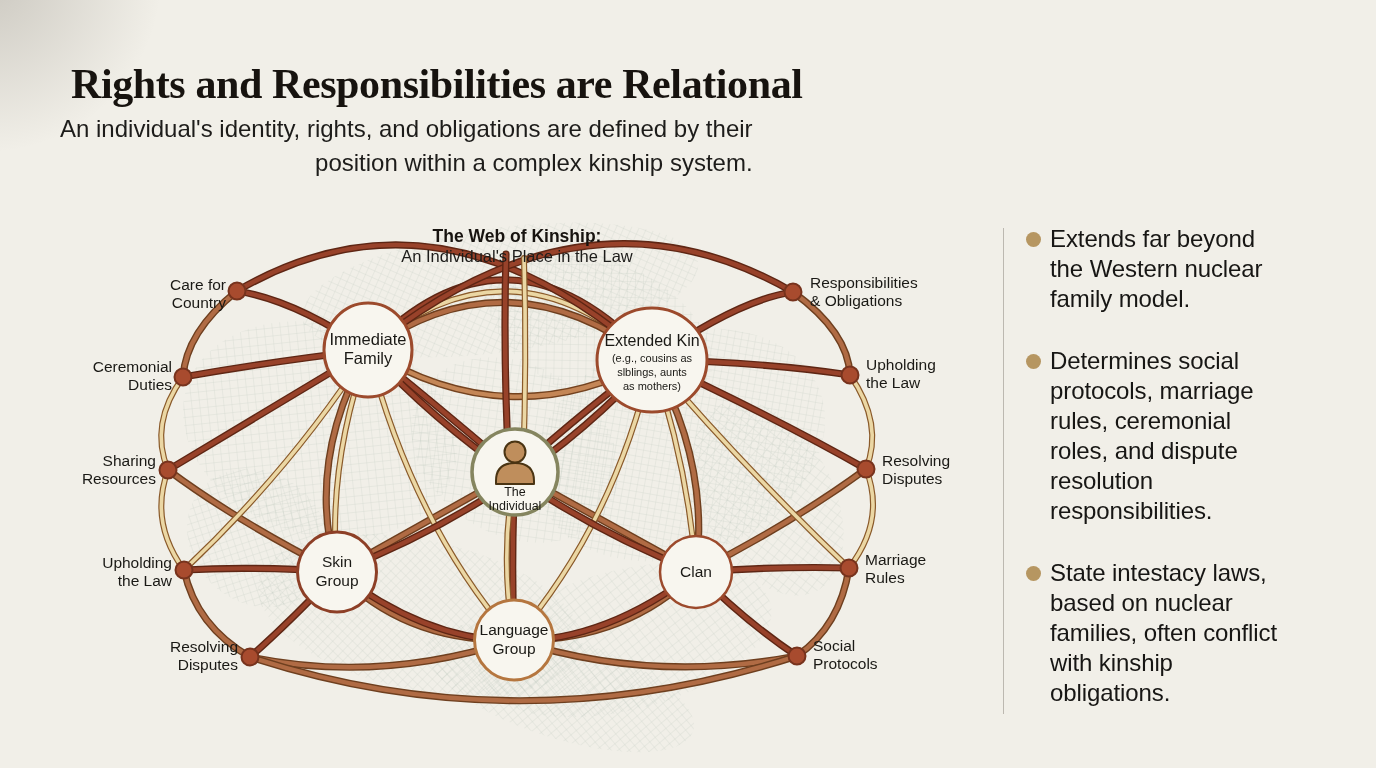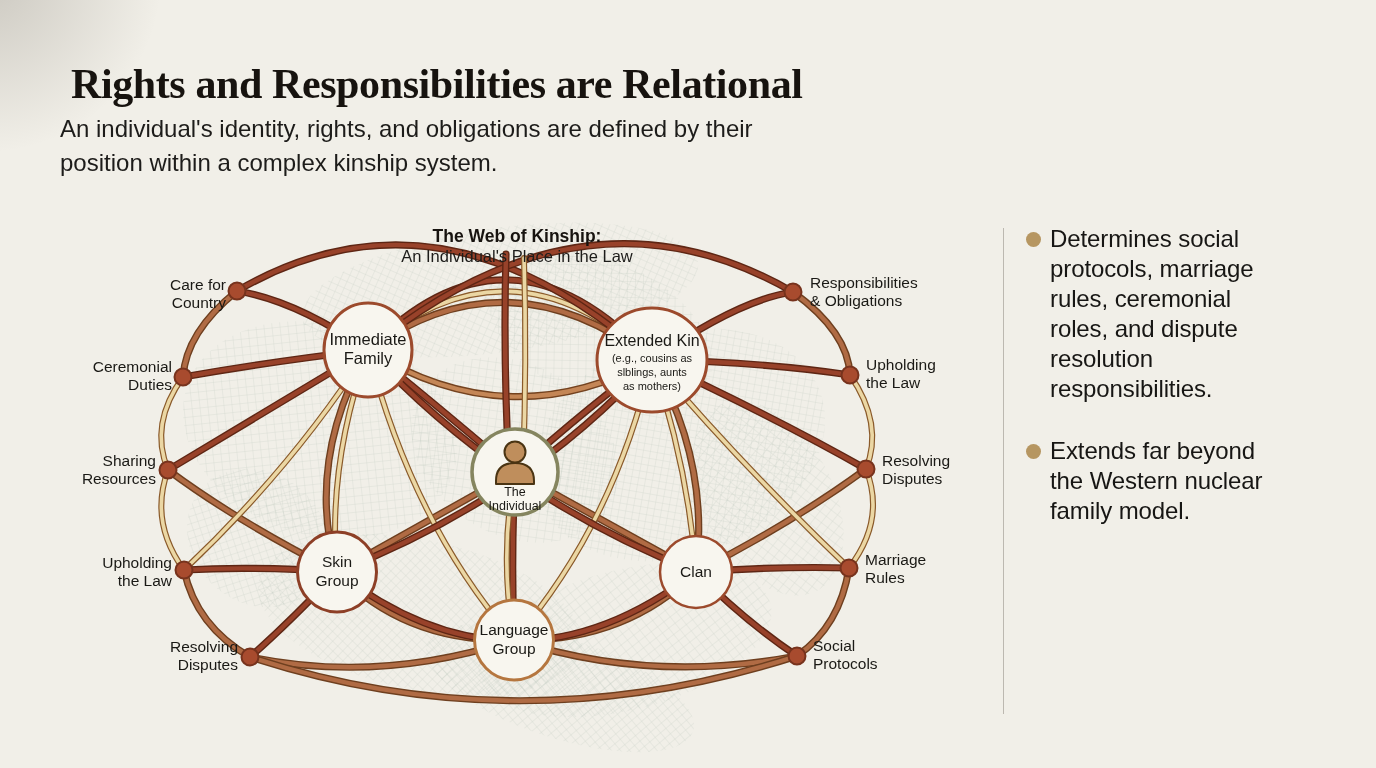--- a/index.html
+++ b/index.html
@@ -12,21 +12,21 @@
     position:absolute;inset:0;pointer-events:none;
     background:radial-gradient(circle at -1% -3%, rgba(70,62,50,0.22), rgba(70,62,50,0) 11%);
   }
   .page-title{
     position:absolute;left:59px;top:48px;margin:12px;
     font-family:"Liberation Serif",serif;font-weight:700;
     font-size:42px;letter-spacing:-0.4px;color:#17130f;
   }
   .page-subtitle{
     position:absolute;left:60px;top:112px;margin:0;
-    font-size:24px;line-height:34px;color:#1d1c1a;white-space:pre-line;
+    font-size:24px;line-height:34px;color:#1d1c1a;white-space:pre-line;text-align:right;
   }
   svg#web-svg{position:absolute;left:0;top:0;}
   .diagram-title-bold{font-family:"Liberation Sans",sans-serif;font-weight:700;font-size:17.5px;fill:#17130f;}
   .diagram-title-sub{font-family:"Liberation Sans",sans-serif;font-weight:400;font-size:16.5px;fill:#1d1c1a;}
   .panel-divider{
     position:absolute;left:1003px;top:228px;width:1px;height:486px;
     background:#bcb8b0;
   }
   ul.bullets{
     position:absolute;left:1026px;top:224px;width:306px;
@@ -227,26 +227,34 @@
     </g>
   <text class="diagram-title-bold" x="517" y="242" text-anchor="middle">The Web of Kinship:</text>
   <text class="diagram-title-sub" x="517" y="262" text-anchor="middle">An Individual's Place in the Law</text>
 </svg>
 
 <div class="panel-divider"></div>
 
 <ul class="bullets">
   <li>
     <span class="bullet-dot"></span>
+    <span class="bullet-text">Extends far beyond
+the Western nuclear
+family model.</span>
+  </li>
+  <li>
+    <span class="bullet-dot"></span>
     <span class="bullet-text">Determines social
 protocols, marriage
 rules, ceremonial
 roles, and dispute
 resolution
 responsibilities.</span>
   </li>
   <li>
     <span class="bullet-dot"></span>
-    <span class="bullet-text">Extends far beyond
-the Western nuclear
-family model.</span>
+    <span class="bullet-text">State intestacy laws,
+based on nuclear
+families, often conflict
+with kinship
+obligations.</span>
   </li>
 </ul>
 
 </body></html>

